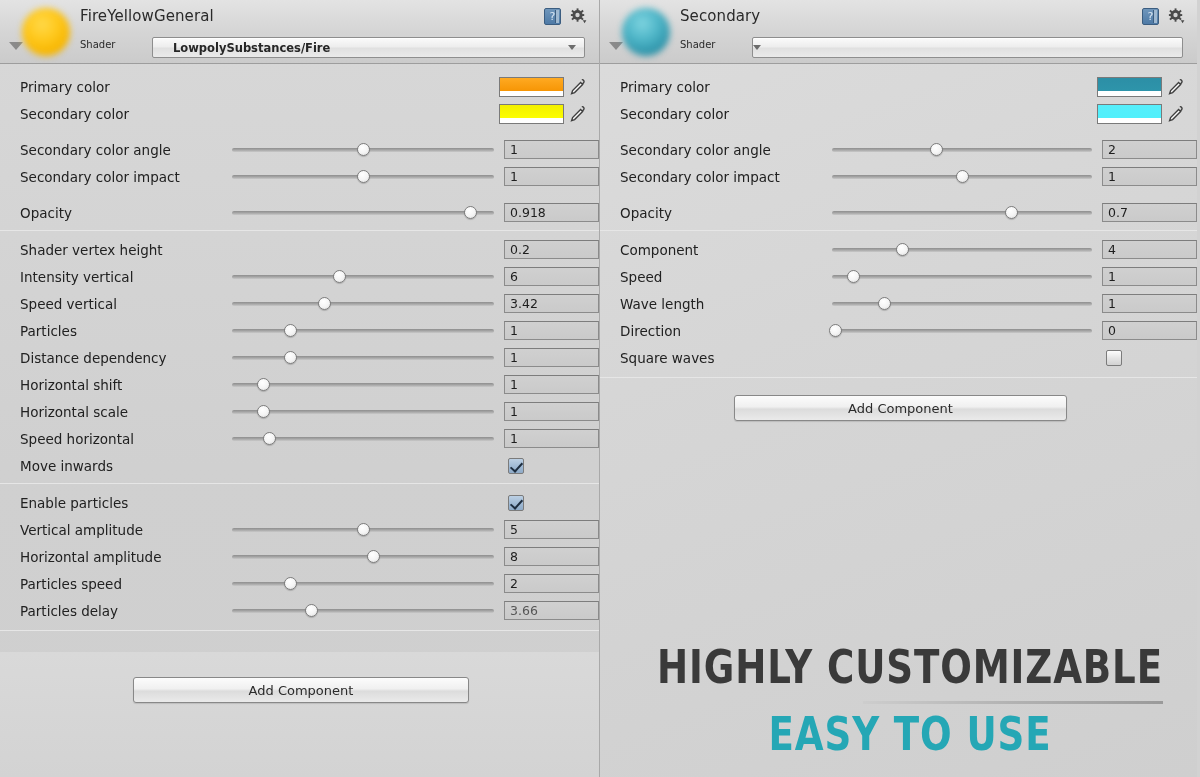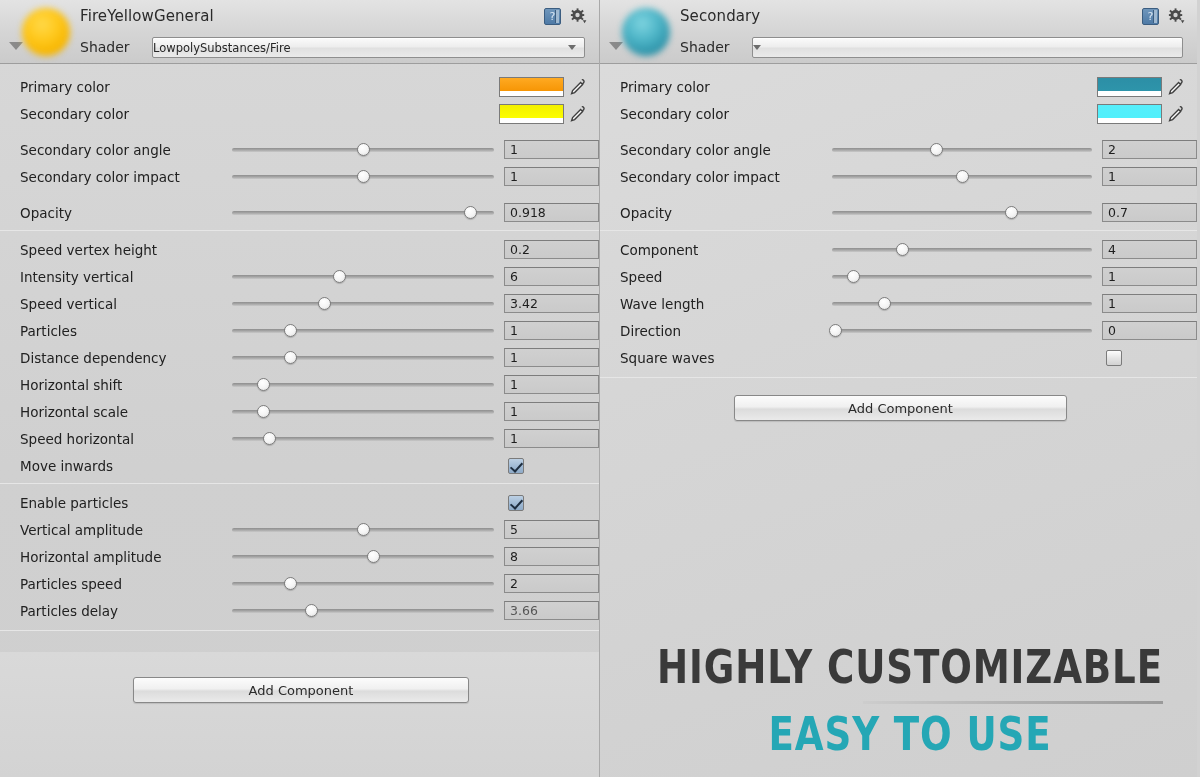--- a/index.html
+++ b/index.html
@@ -46,35 +46,35 @@
   }
   .sphere-fire  { background: radial-gradient(circle at 42% 34%, #ffd94a 0%, #ffc91f 35%, #f6b500 70%, #e8a800 100%); }
   .sphere-water { background: radial-gradient(circle at 42% 32%, #7fd4e0 0%, #4fb6c8 38%, #2e93a9 72%, #247f93 100%); }
 
   .comp-title {
     position: absolute; left: 80px; top: 7px;
     font-size: 15px; color: #2a2a2a; letter-spacing: .1px;
   }
   .shader-label {
     position: absolute; left: 80px; top: 39px;
-    font-size: 14px; color: #2a2a2a; text-align: right;
+    font-size: 10px; color: #2a2a2a; text-align: right;
   }
   .shader-dropdown {
     position: absolute; top: 37px; right: 14px;
     height: 21px;
     background: linear-gradient(180deg,#fbfbfb 0%,#ededed 48%,#e0e0e0 52%,#eaeaea 100%);
     border: 1px solid #8e8e8e; border-radius: 2px;
     box-shadow: 0 1px 0 rgba(255,255,255,.7) inset;
     display: flex; align-items: center;
   }
   .panel-left  .shader-dropdown { left: 152px; }
   .panel-right .shader-dropdown { left: 152px; }
   .shader-value {
     flex: 1; font-size: 11.5px; color: #262626;
-    padding-left: 0; white-space: nowrap; overflow: hidden;
+    padding-left: 20px; white-space: nowrap; overflow: hidden; font-weight: bold;
   }
   .dd-arrow {
     width: 0; height: 0; margin-right: 8px;
     border-left: 4px solid transparent;
     border-right: 4px solid transparent;
     border-top: 5px solid #6d6d6d;
   }
 
   .hdr-icons { position: absolute; top: 8px; right: 12px; display: flex; align-items: center; gap: 9px; }
   .help-icon {
@@ -311,21 +311,21 @@
         <span class="slider">
           <span class="track"></span>
           <span class="thumb" style="left:91%"></span>
         </span>
         <span class="valfield">0.918</span>
       </div>
 
       <div class="sep"></div>
 
       <div class="row">
-        <span class="label">Speed vertex height</span>
+        <span class="label">Shader vertex height</span>
         <span class="slider"></span>
         <span class="valfield">0.2</span>
       </div>
       <div class="row">
         <span class="label">Intensity vertical</span>
         <span class="slider">
           <span class="track"></span>
           <span class="thumb" style="left:41%"></span>
         </span>
         <span class="valfield">6</span>

